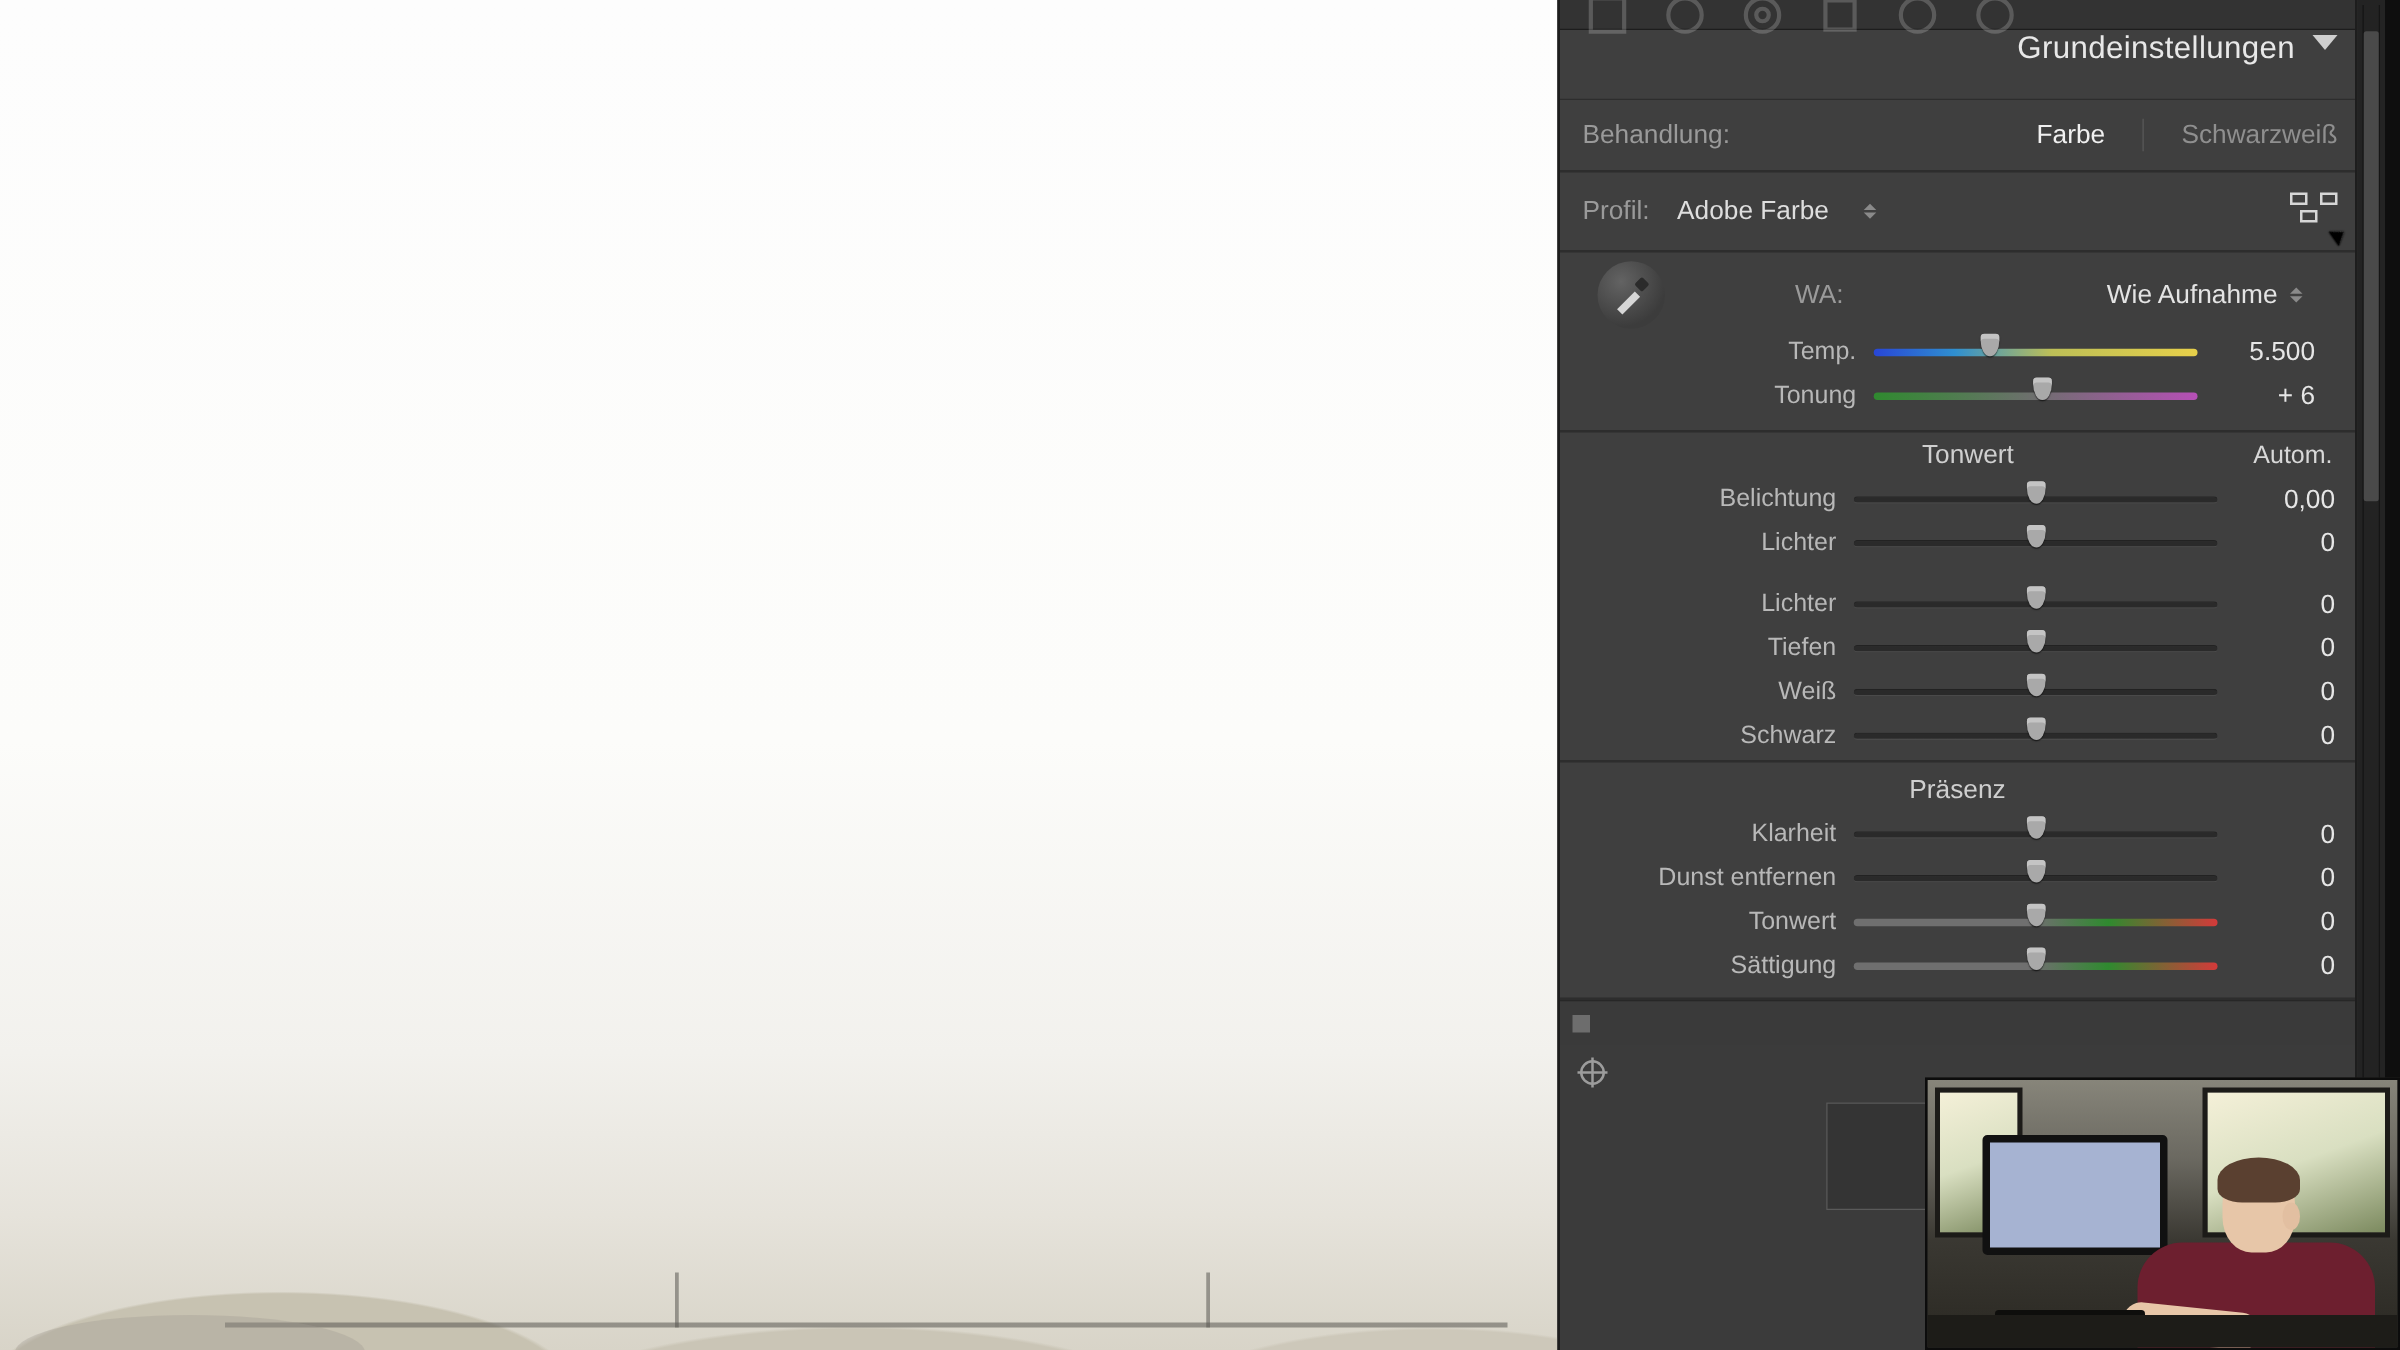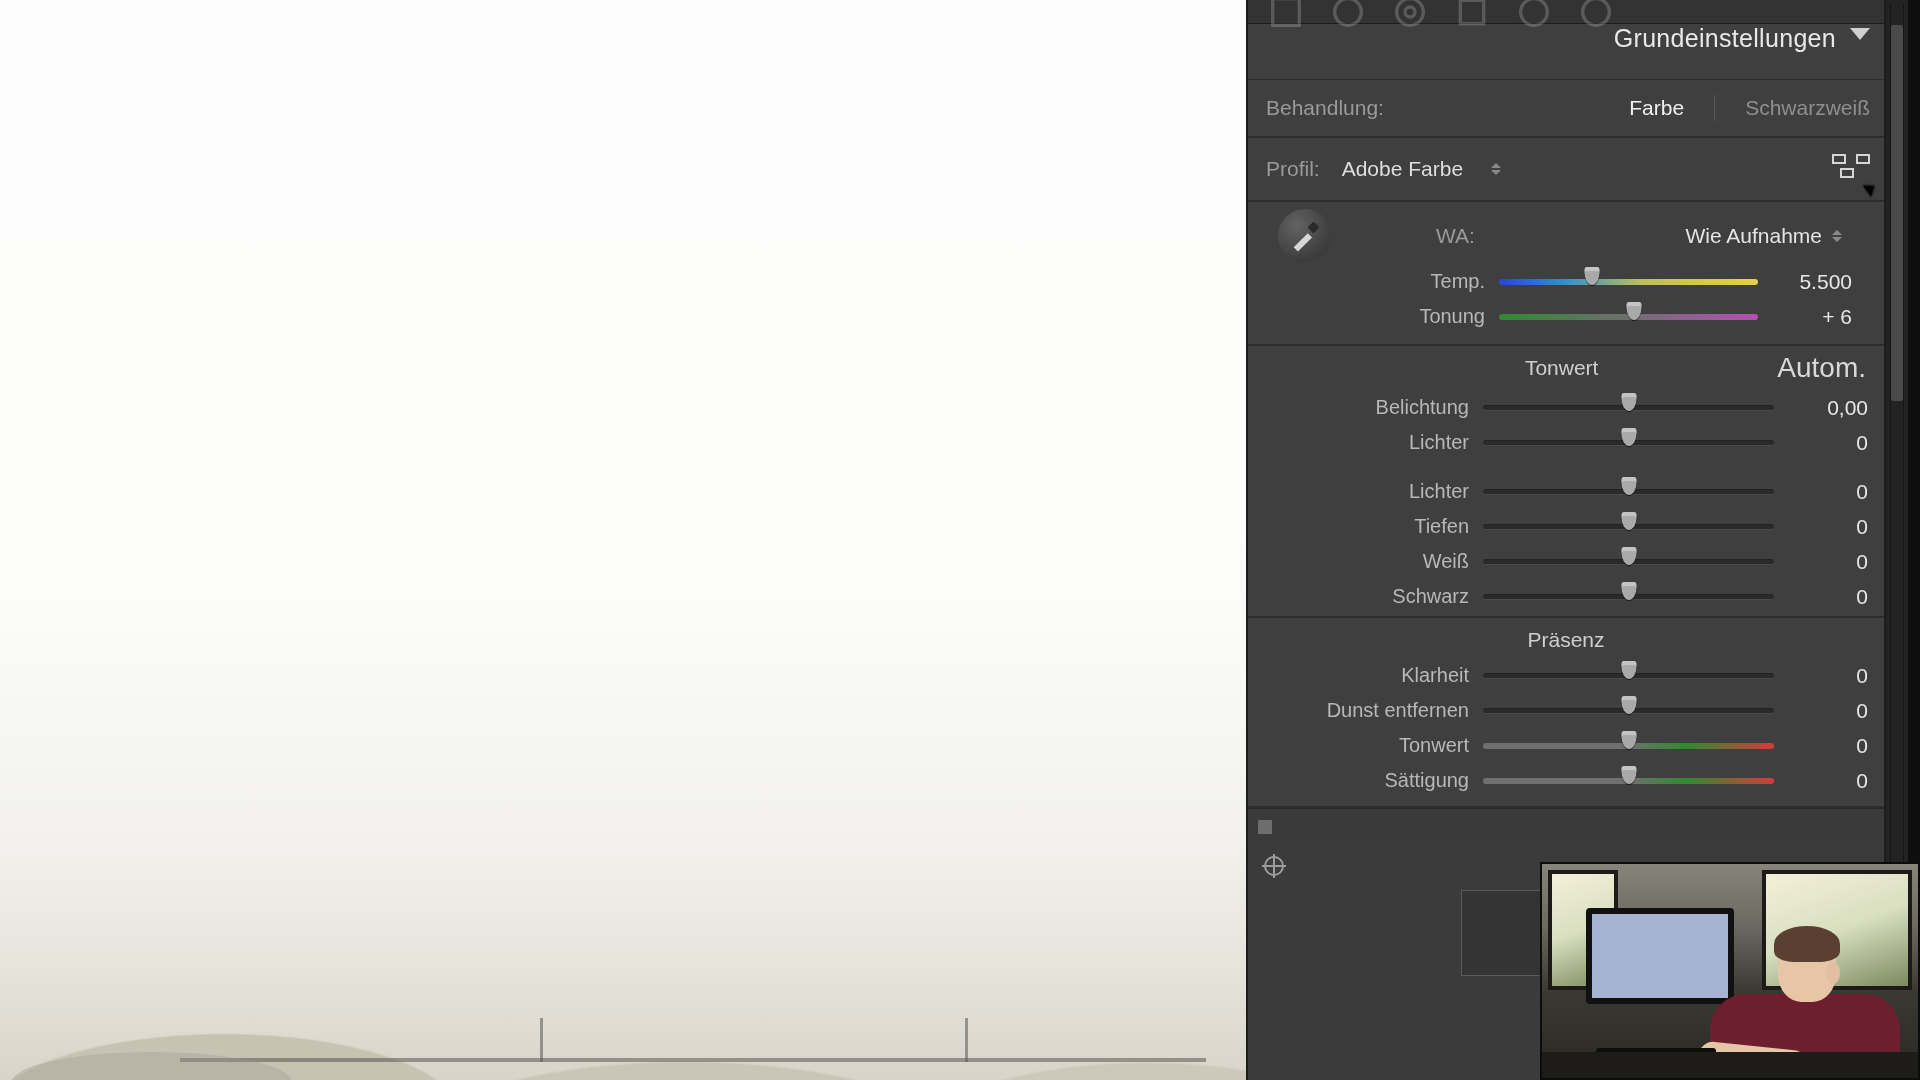--- a/index.html
+++ b/index.html
@@ -122,21 +122,21 @@
   background: #a9a9a9;
   border-radius: 3px 3px 50% 50% / 3px 3px 70% 70%;
   box-shadow: inset 0 4px 0 #c4c4c4, 0 1px 1px rgba(0,0,0,.6);
   transform: translateX(-50%);
 }
 .s-value { width: 94px; text-align: right; color: #e6e6e6; font-size: 21px; padding-left: 10px; font-variant-numeric: tabular-nums; }
 
 .subhead { text-align: center; color: #cfcfcf; font-size: 21px; padding: 10px 0 6px; }
 .subhead-row { display: flex; align-items: center; padding: 6px 18px 6px 18px; }
 .subhead-row .title { flex: 1; text-align: center; color: #cfcfcf; font-size: 21px; margin-left: 80px; }
-.auto-btn { color: #d8d8d8; font-size: 28px; cursor: pointer; }
+.auto-btn { color: #d8d8d8; font-size: 20px; cursor: pointer; }
 
 .bottom-strip { height: 36px; background: #3a3a3a; border-top: 1px solid #272727; display: flex; align-items: center; padding-left: 10px; }
 .square-toggle { width: 14px; height: 14px; background: #6d6d6d; }
 
 .curve-section { flex: 1; background: #3b3b3b; padding: 12px 16px; position: relative; }
 .target-icon { width: 20px; height: 20px; border: 2px solid #9c9c9c; border-radius: 50%; position: relative; margin-bottom: 14px; }
 .target-icon::before, .target-icon::after { content: ""; position: absolute; background: #9c9c9c; }
 .target-icon::before { left: 50%; top: -4px; bottom: -4px; width: 2px; transform: translateX(-50%); }
 .target-icon::after  { top: 50%; left: -4px; right: -4px; height: 2px; transform: translateY(-50%); }
 .curve-box { margin: 0 auto; width: 210px; height: 86px; border: 1px solid #5a5a5a; background: #343434; }

